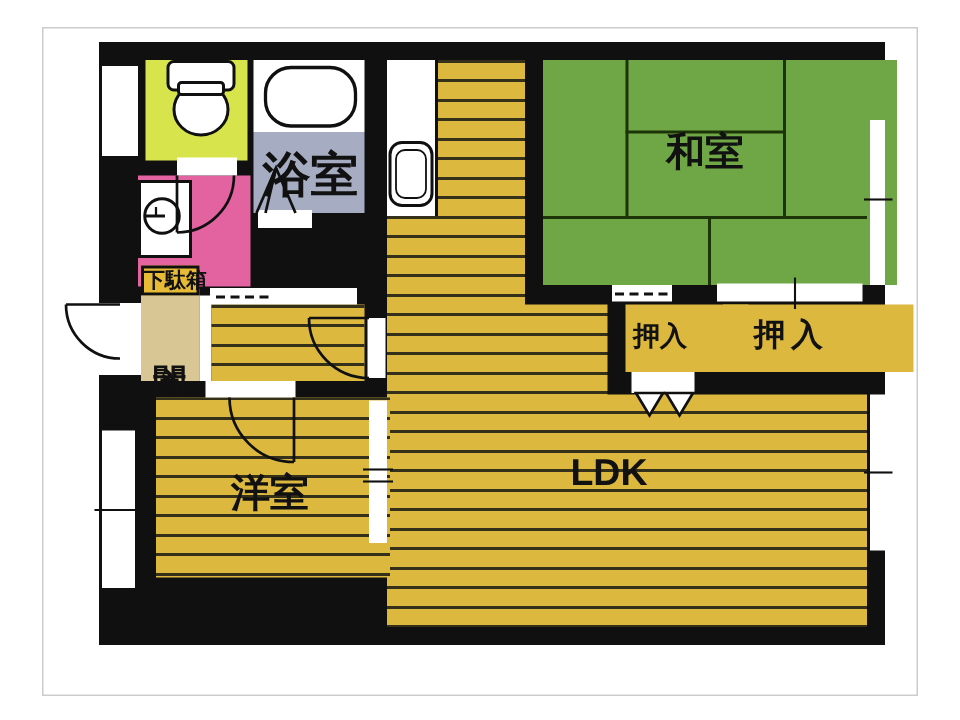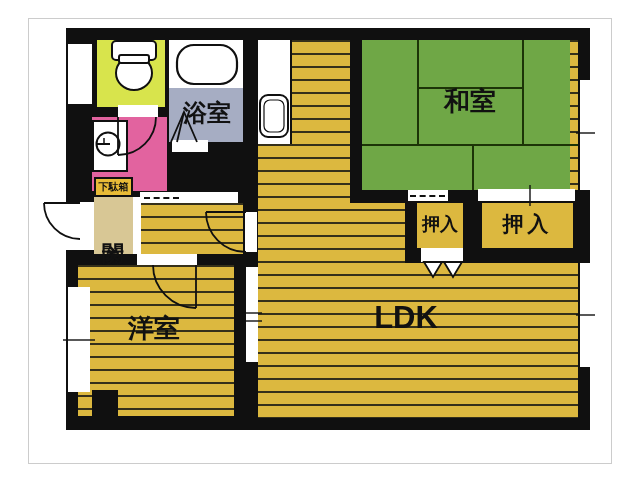--- a/index.html
+++ b/index.html
@@ -7,21 +7,21 @@
     position:relative;width:640px;height:480px;background:#ffffff;overflow:hidden;
     font-family:"Liberation Sans","DejaVu Sans",sans-serif;color:#111;
   }
   .abs{position:absolute;}
   .frame{border:1px solid #cccccc;}
   .wallbase{background:#101010;}
   .floor{
     background-color:#dcb83f;
     background-image:repeating-linear-gradient(180deg,#35301a 0,#35301a 2px,transparent 2px,transparent 13px);
   }
-  .plain-gold{background:#dcb83f;}
+  .plain-gold{background:#dcb83f;padding-left:36px;}
   .tatami{background:#6fa746;}
   .tatami-line{position:absolute;background:#1c3407;}
   .pink{background:#e2639f;}
   .graybath{background:#a6adc3;}
   .chartreuse{background:#d8e44c;}
   .tan{background:#d8c795;}
   .gold{background:#e8bb37;}
   .white{background:#ffffff;}
   .lbl{font-weight:bold;color:#111;text-align:center;line-height:1.05;white-space:nowrap;}
   .vtext{writing-mode:vertical-rl;text-orientation:upright;}
@@ -34,21 +34,21 @@
 <div id="stage">
 
   <div class="abs frame" style="left:28px;top:18px;width:582px;height:444px;"></div>
 
   <div class="abs wallbase" style="left:66px;top:28px;width:524px;height:402px;"></div>
 
   <div class="abs floor" style="left:258px;top:40px;width:320px;height:378px;"></div>
 
   <div class="abs white" style="left:258px;top:40px;width:32px;height:104px;border-right:2px solid #101010;"></div>
 
-  <div class="abs tatami" style="left:362px;top:40px;width:208px;height:150px;">
+  <div class="abs tatami" style="left:362px;top:40px;width:236px;height:150px;">
     <div class="tatami-line" style="left:55px;top:0;width:2px;height:106px;"></div>
     <div class="tatami-line" style="left:160px;top:0;width:2px;height:106px;"></div>
     <div class="tatami-line" style="left:55px;top:47px;width:107px;height:2px;"></div>
     <div class="tatami-line" style="left:0;top:104px;width:216px;height:2px;"></div>
     <div class="tatami-line" style="left:110px;top:104px;width:2px;height:46px;"></div>
     <div class="abs lbl" style="left:40px;top:48px;width:136px;font-size:26px;">
       <div>和室</div>
     </div>
   </div>
 
@@ -62,51 +62,51 @@
   <div class="abs plain-gold" style="left:482px;top:203px;width:91px;height:45px;">
     <div class="abs lbl" style="left:0;top:10px;width:91px;font-size:21px;letter-spacing:4px;">押入</div>
   </div>
 
   <div class="abs white" style="left:408px;top:190px;width:40px;height:11px;">
     <div class="dashline" style="width:88%;"></div>
   </div>
   <div class="abs white" style="left:478px;top:189px;width:97px;height:12px;"></div>
   <div class="abs white" style="left:421px;top:248px;width:42px;height:14px;"></div>
 
-  <div class="abs lbl" style="left:366px;top:302px;width:80px;font-size:31px;">LDK</div>
+  <div class="abs lbl" style="left:366px;top:302px;width:80px;font-size:25px;">LDK</div>
 
   <div class="abs chartreuse" style="left:97px;top:40px;width:68px;height:67px;"></div>
   <div class="abs white" style="left:169px;top:40px;width:74px;height:48px;"></div>
   <div class="abs graybath" style="left:169px;top:88px;width:74px;height:54px;">
-    <div class="abs lbl" style="left:2px;top:12px;width:72px;font-size:24px;">浴室</div>
+    <div class="abs lbl" style="left:2px;top:12px;width:72px;font-size:32px;">浴室</div>
   </div>
   <div class="abs pink" style="left:92px;top:117px;width:75px;height:74px;"></div>
 
   <div class="abs white" style="left:118px;top:105px;width:40px;height:12px;"></div>
   <div class="abs white" style="left:172px;top:140px;width:36px;height:12px;"></div>
 
   <div class="abs white" style="left:92px;top:120px;width:32px;height:48px;border:2px solid #101010;"></div>
 
   <div class="abs gold" style="left:94px;top:177px;width:39px;height:20px;border:2px solid #101010;box-sizing:border-box;">
-    <div class="lbl" style="font-size:10px;line-height:15px;">下駄箱</div>
+    <div class="lbl" style="font-size:14px;line-height:15px;">下駄箱</div>
   </div>
   <div class="abs tan" style="left:94px;top:197px;width:39px;height:57px;">
     <div class="abs lbl vtext" style="left:8px;top:3px;height:52px;font-size:22px;">玄関</div>
   </div>
   <div class="abs white" style="left:133px;top:197px;width:8px;height:57px;"></div>
 
   <div class="abs floor" style="left:141px;top:203px;width:102px;height:51px;"></div>
   <div class="abs white" style="left:140px;top:192px;width:98px;height:11px;">
     <div class="dashline" style="width:36%;"></div>
   </div>
   <div class="abs white" style="left:245px;top:212px;width:12px;height:40px;"></div>
 
   <div class="abs white" style="left:66px;top:202px;width:28px;height:48px;"></div>
 
-  <div class="abs floor" style="left:78px;top:265px;width:156px;height:151px;">
+  <div class="abs floor" style="left:104px;top:265px;width:156px;height:120px;">
     <div class="abs lbl" style="left:34px;top:50px;width:84px;font-size:26px;">洋室</div>
   </div>
   <div class="abs wallbase" style="left:92px;top:390px;width:26px;height:28px;"></div>
   <div class="abs white" style="left:137px;top:254px;width:60px;height:11px;"></div>
   <div class="abs white" style="left:246px;top:267px;width:12px;height:95px;"></div>
 
   <div class="abs white" style="left:68px;top:44px;width:24px;height:60px;"></div>
   <div class="abs white" style="left:68px;top:287px;width:22px;height:105px;"></div>
   <div class="abs white" style="left:580px;top:80px;width:10px;height:110px;"></div>
   <div class="abs white" style="left:580px;top:263px;width:10px;height:104px;"></div>

